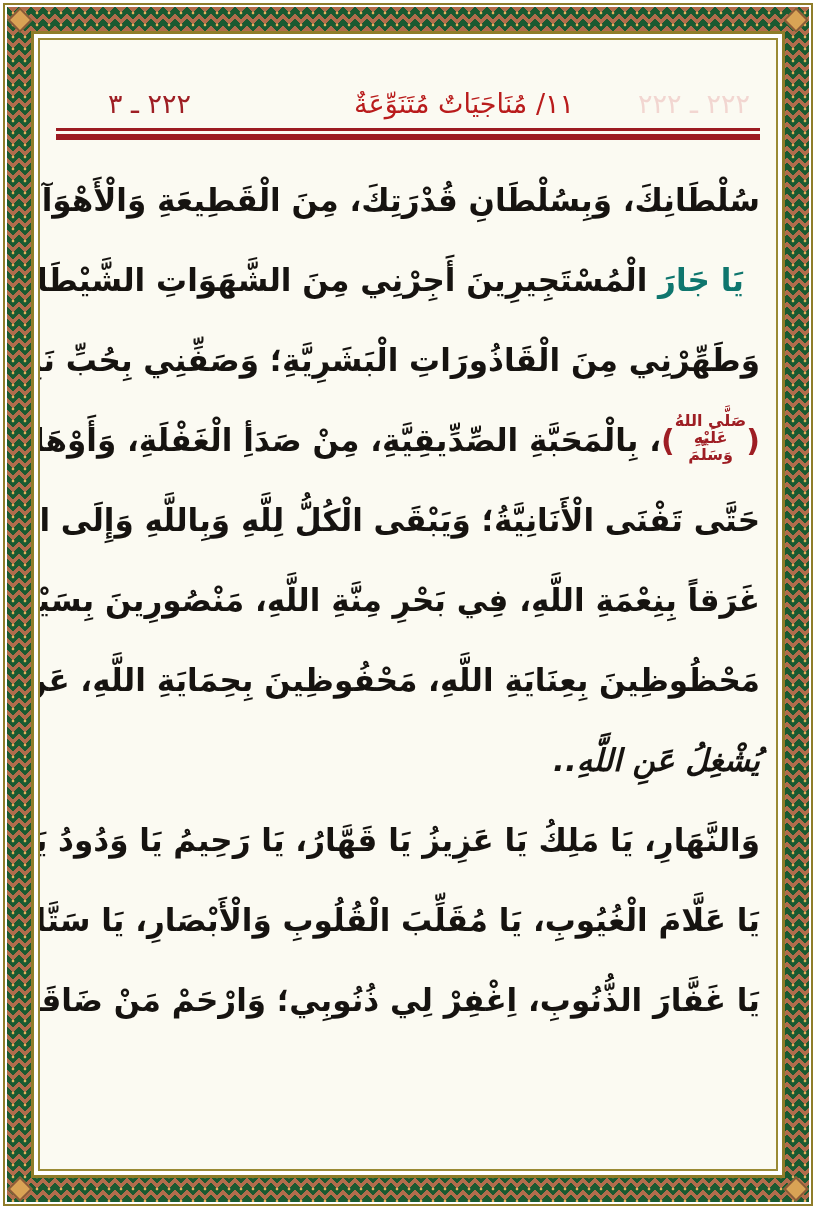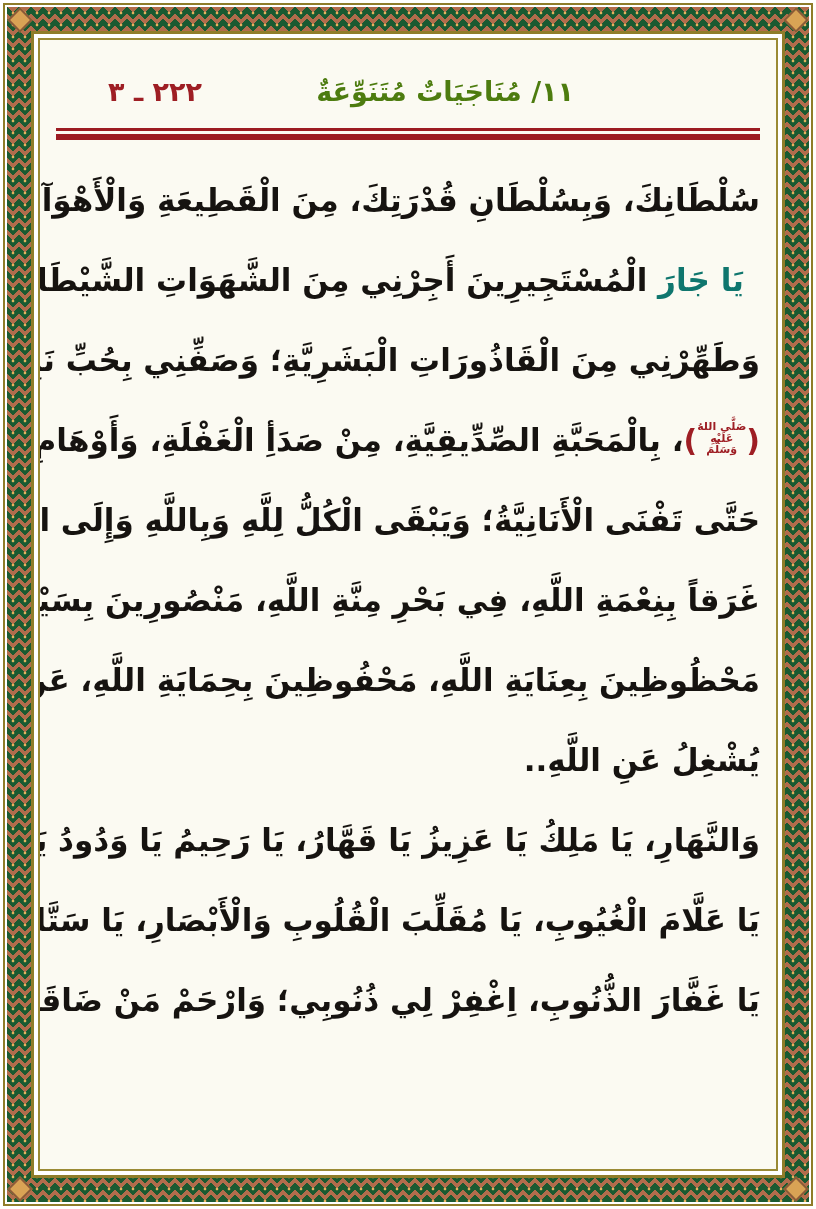--- a/index.html
+++ b/index.html
@@ -57,76 +57,77 @@
     padding:0 16px;
     overflow:hidden;
   }
   
   .hdr{
     position:relative;
     height:88px;
   }
   .hdr span{
     position:absolute;
-    top:4px;line-height:96px;
-    font-weight:bold;
+    top:16px;line-height:96px;
+    font-weight:normal;
     white-space:nowrap;
   }
   .page-marker{ left:52px; font-size:27px; color:#9e1e24; }
-  .hdr-title{ right:186px; font-size:27px; color:#4d7c0f; }
+  .hdr-title{ right:186px; font-size:27px; color:#b91c1c; }
   .faint-marker{ right:10px; font-size:27px; color:#f2d6d1; }
   
   .divider{ margin:0; }
   .divider .thin{ height:3px;background:#9c1b22; }
   .divider .gap{ height:3px; }
   .divider .thick{ height:6px;background:#9c1b22; }
   
   .body-text{ margin-top:20px; color:#161310; }
   .bline{
     height:80px;
     line-height:80px;
     font-size:31px;
     font-weight:bold;
     white-space:nowrap;
     text-align:justify;
     text-align-last:justify;
     overflow:visible;
   }
-  .bline.right{ text-align:right; text-align-last:right; }
+  .bline.right{ text-align:right; text-align-last:right;font-style:italic; }
   .bline.indent{ padding-right:16px; }
   .seg-red{ color:#0f766e; }
   .saw-wrap{ color:#9e1e24; white-space:nowrap; }
   .saw-paren{ font-size:30px; }
   .saw{
     display:inline-flex;
     flex-direction:column;
     align-items:center;
     justify-content:center;
     vertical-align:middle;
     transform:translateY(-4px);
     line-height:1.05;
-    font-size:11px;
+    font-size:16px;
     font-weight:bold;
     color:#9e1e24;
   }
 </style>
 </head>
 <body>
 
 <div class="page">
   <div class="frame-outer">
     <div class="green-band">
       <div class="corner tl"></div>
       <div class="corner tr"></div>
       <div class="corner bl"></div>
       <div class="corner br"></div>
       <div class="frame-mid">
         <div class="frame-inner">
 
           <div class="hdr">
+            <span class="faint-marker">٢٢٢ ـ ٢٢٢</span>
             <span class="hdr-title">١١/ مُنَاجَيَاتٌ مُتَنَوِّعَةٌ</span>
             <span class="page-marker">٢٢٢ ـ ٣</span>
           </div>
 
           <div class="divider">
             <div class="thin"></div>
             <div class="gap"></div>
             <div class="thick"></div>
           </div>
 

